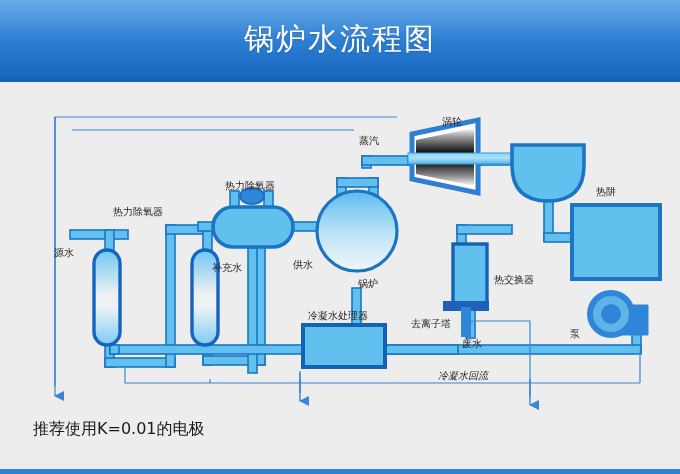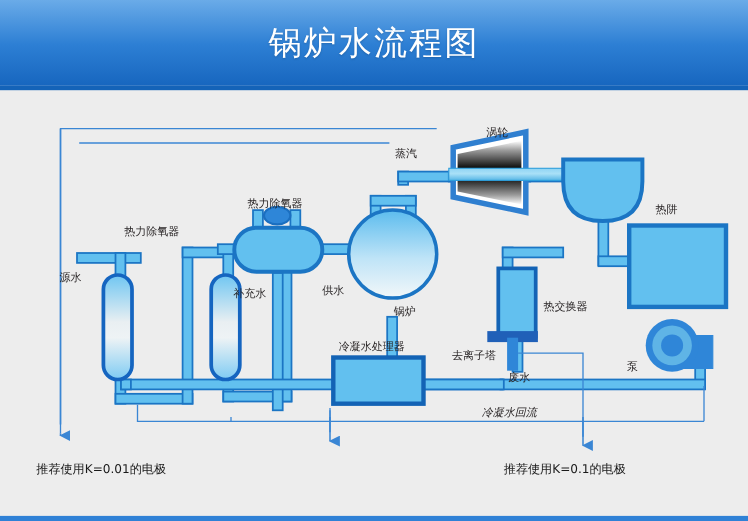--- a/index.html
+++ b/index.html
@@ -40,21 +40,21 @@
   
   .lbl{
     position:absolute;
     font-family:"DejaVu Sans","Liberation Sans",sans-serif;
     font-size:10px;color:#231f20;white-space:nowrap;
     line-height:1;
   }
   .foot-lbl{
     position:absolute;
     font-family:"DejaVu Sans","Liberation Sans",sans-serif;
-    font-size:11px;color:#1a1a1a;white-space:nowrap;
+    font-size:16px;color:#1a1a1a;white-space:nowrap;
   }
 </style>
 </head>
 <body>
 
 <div id="root">
 
   <div class="header">
     <div class="header-title">锅炉水流程图</div>
   </div>
@@ -229,16 +229,15 @@
     <div class="lbl" style="left:596px;top:104px;">热阱</div>
     <div class="lbl" style="left:494px;top:192px;">热交换器</div>
     <div class="lbl" style="left:570px;top:246px;">泵</div>
     <div class="lbl" style="left:308px;top:228px;">冷凝水处理器</div>
     <div class="lbl" style="left:411px;top:236px;">去离子塔</div>
     <div class="lbl" style="left:462px;top:256px;">废水</div>
     <div class="lbl" style="left:438px;top:288px;font-style:italic;">冷凝水回流</div>
   </div>
 
   <div class="foot-lbl" style="left:33px;top:419px;">推荐使用K=0.01的电极</div>
-  <div class="foot-lbl" style="left:458px;top:419px;">推荐使用K=0.1的电极</div>
 
   <div class="footer-bar"></div>
 </div>
 
 </body></html>

